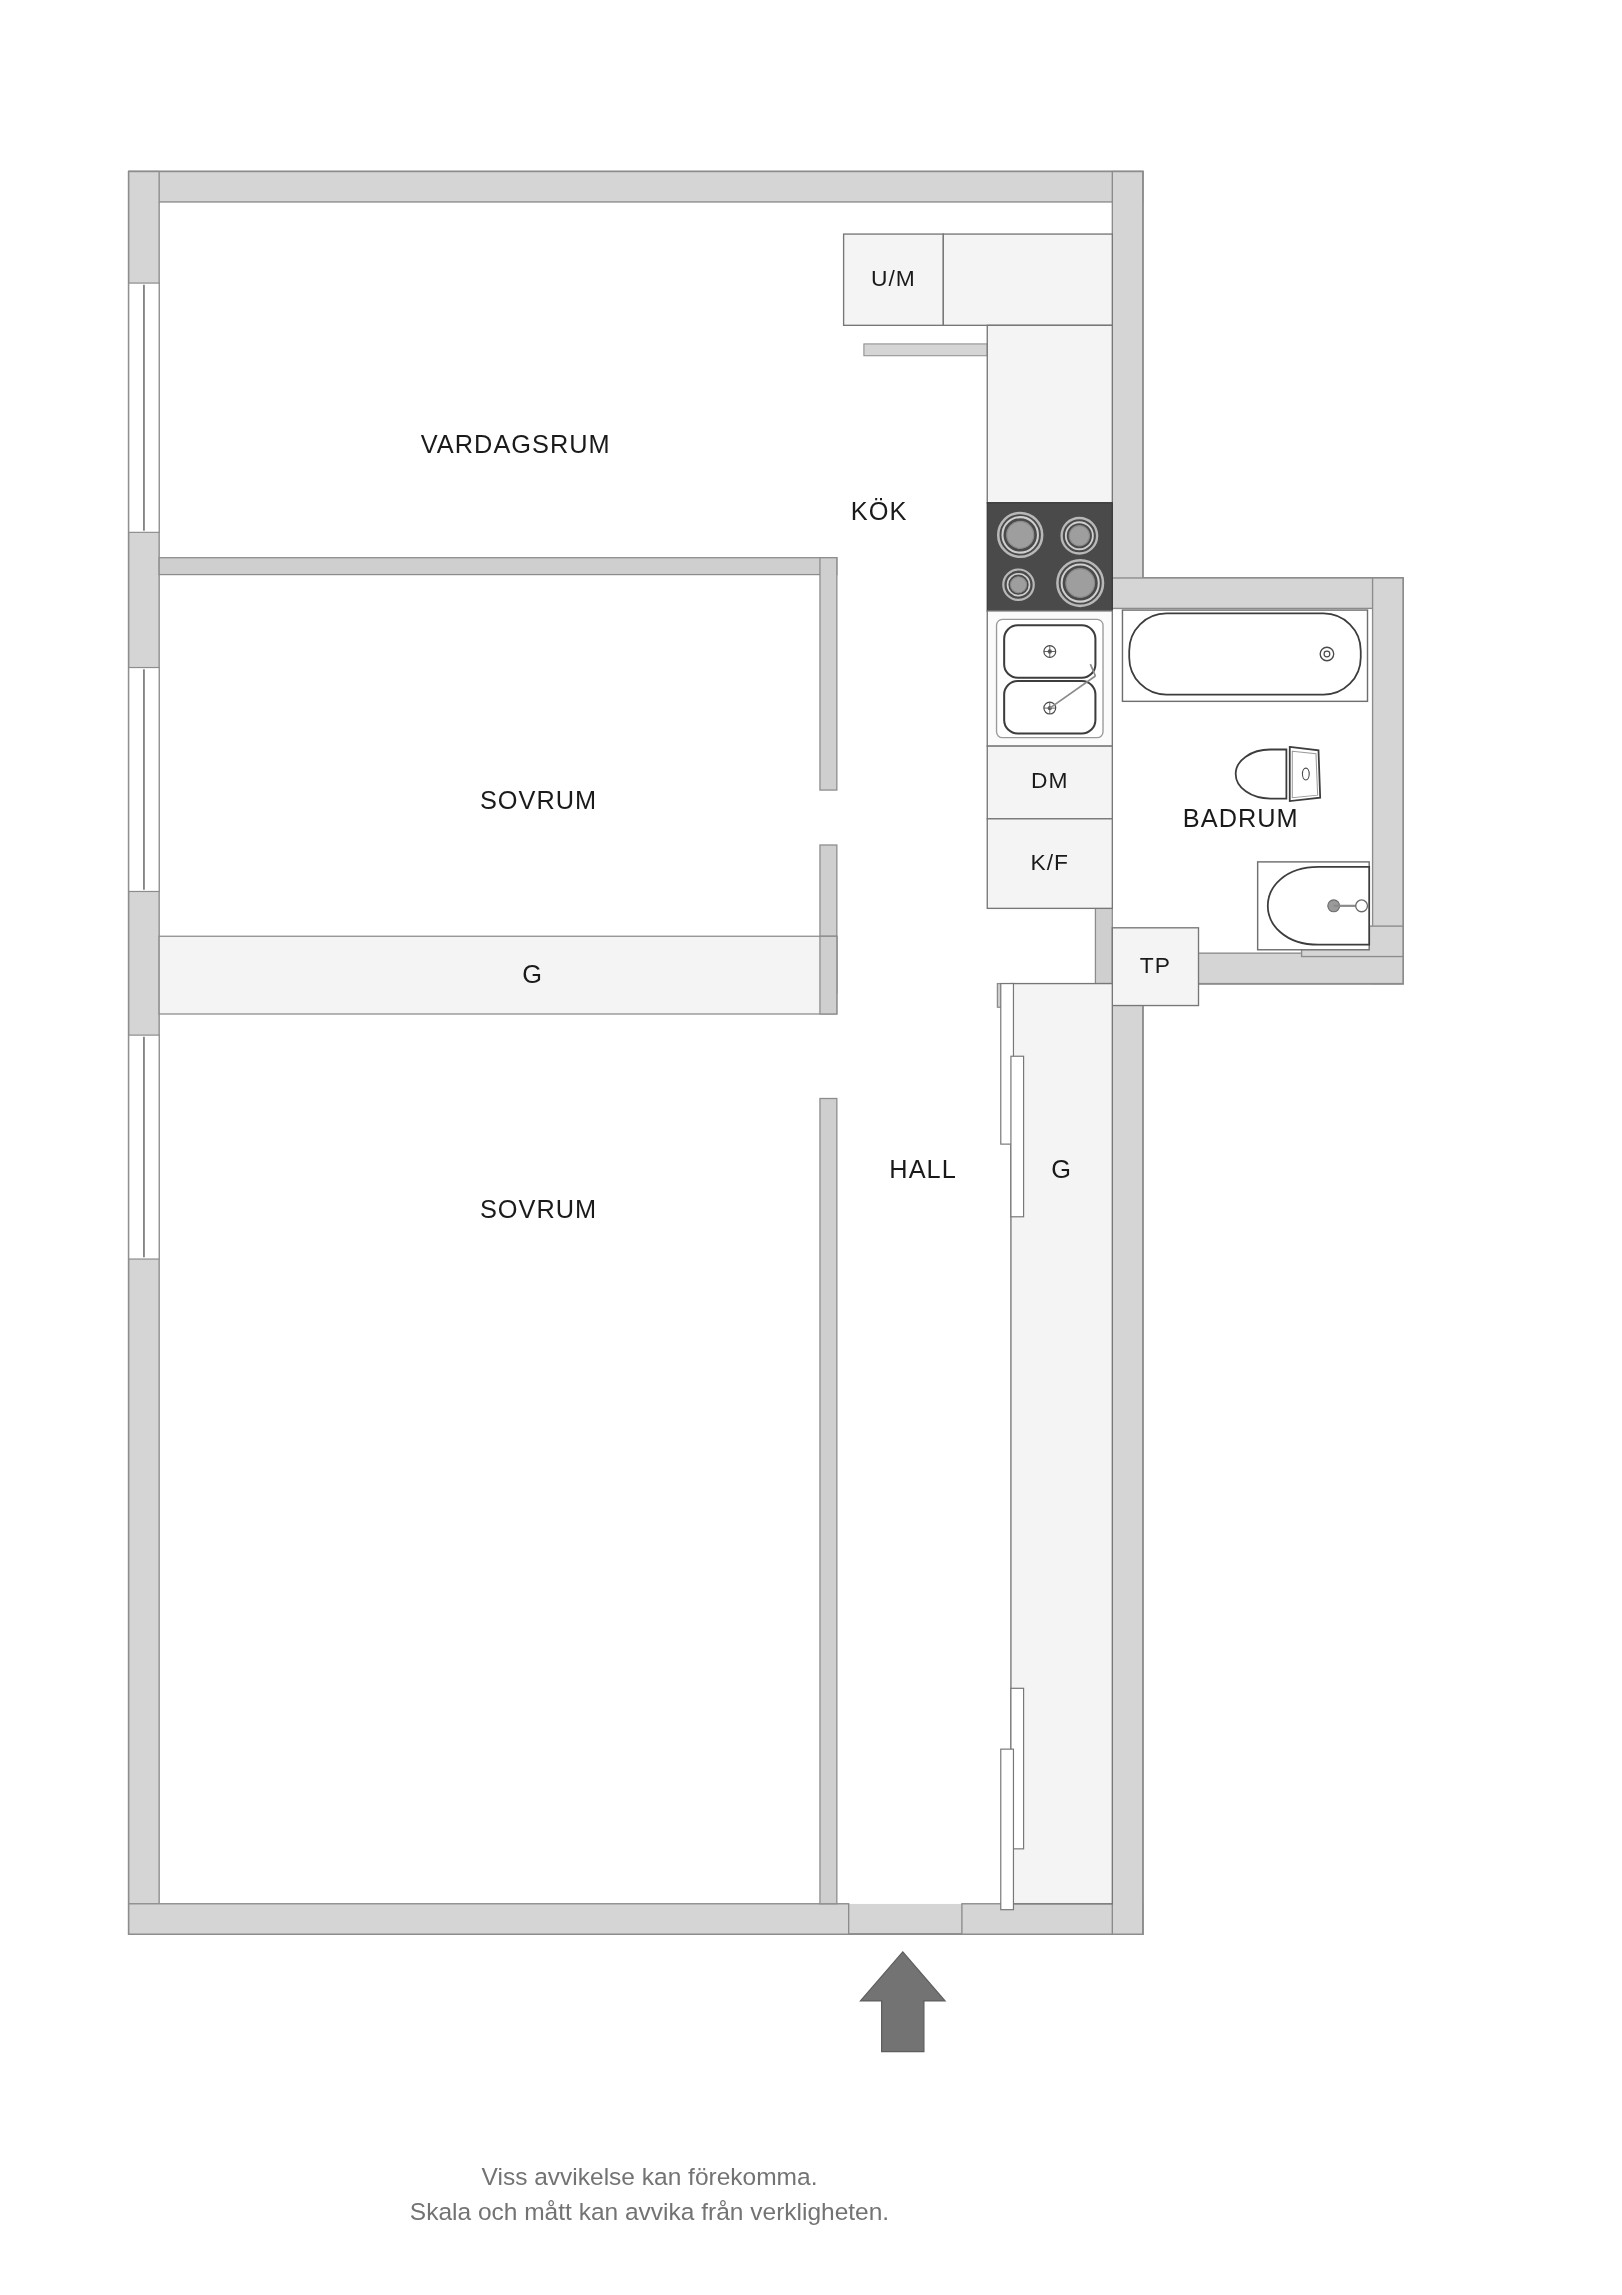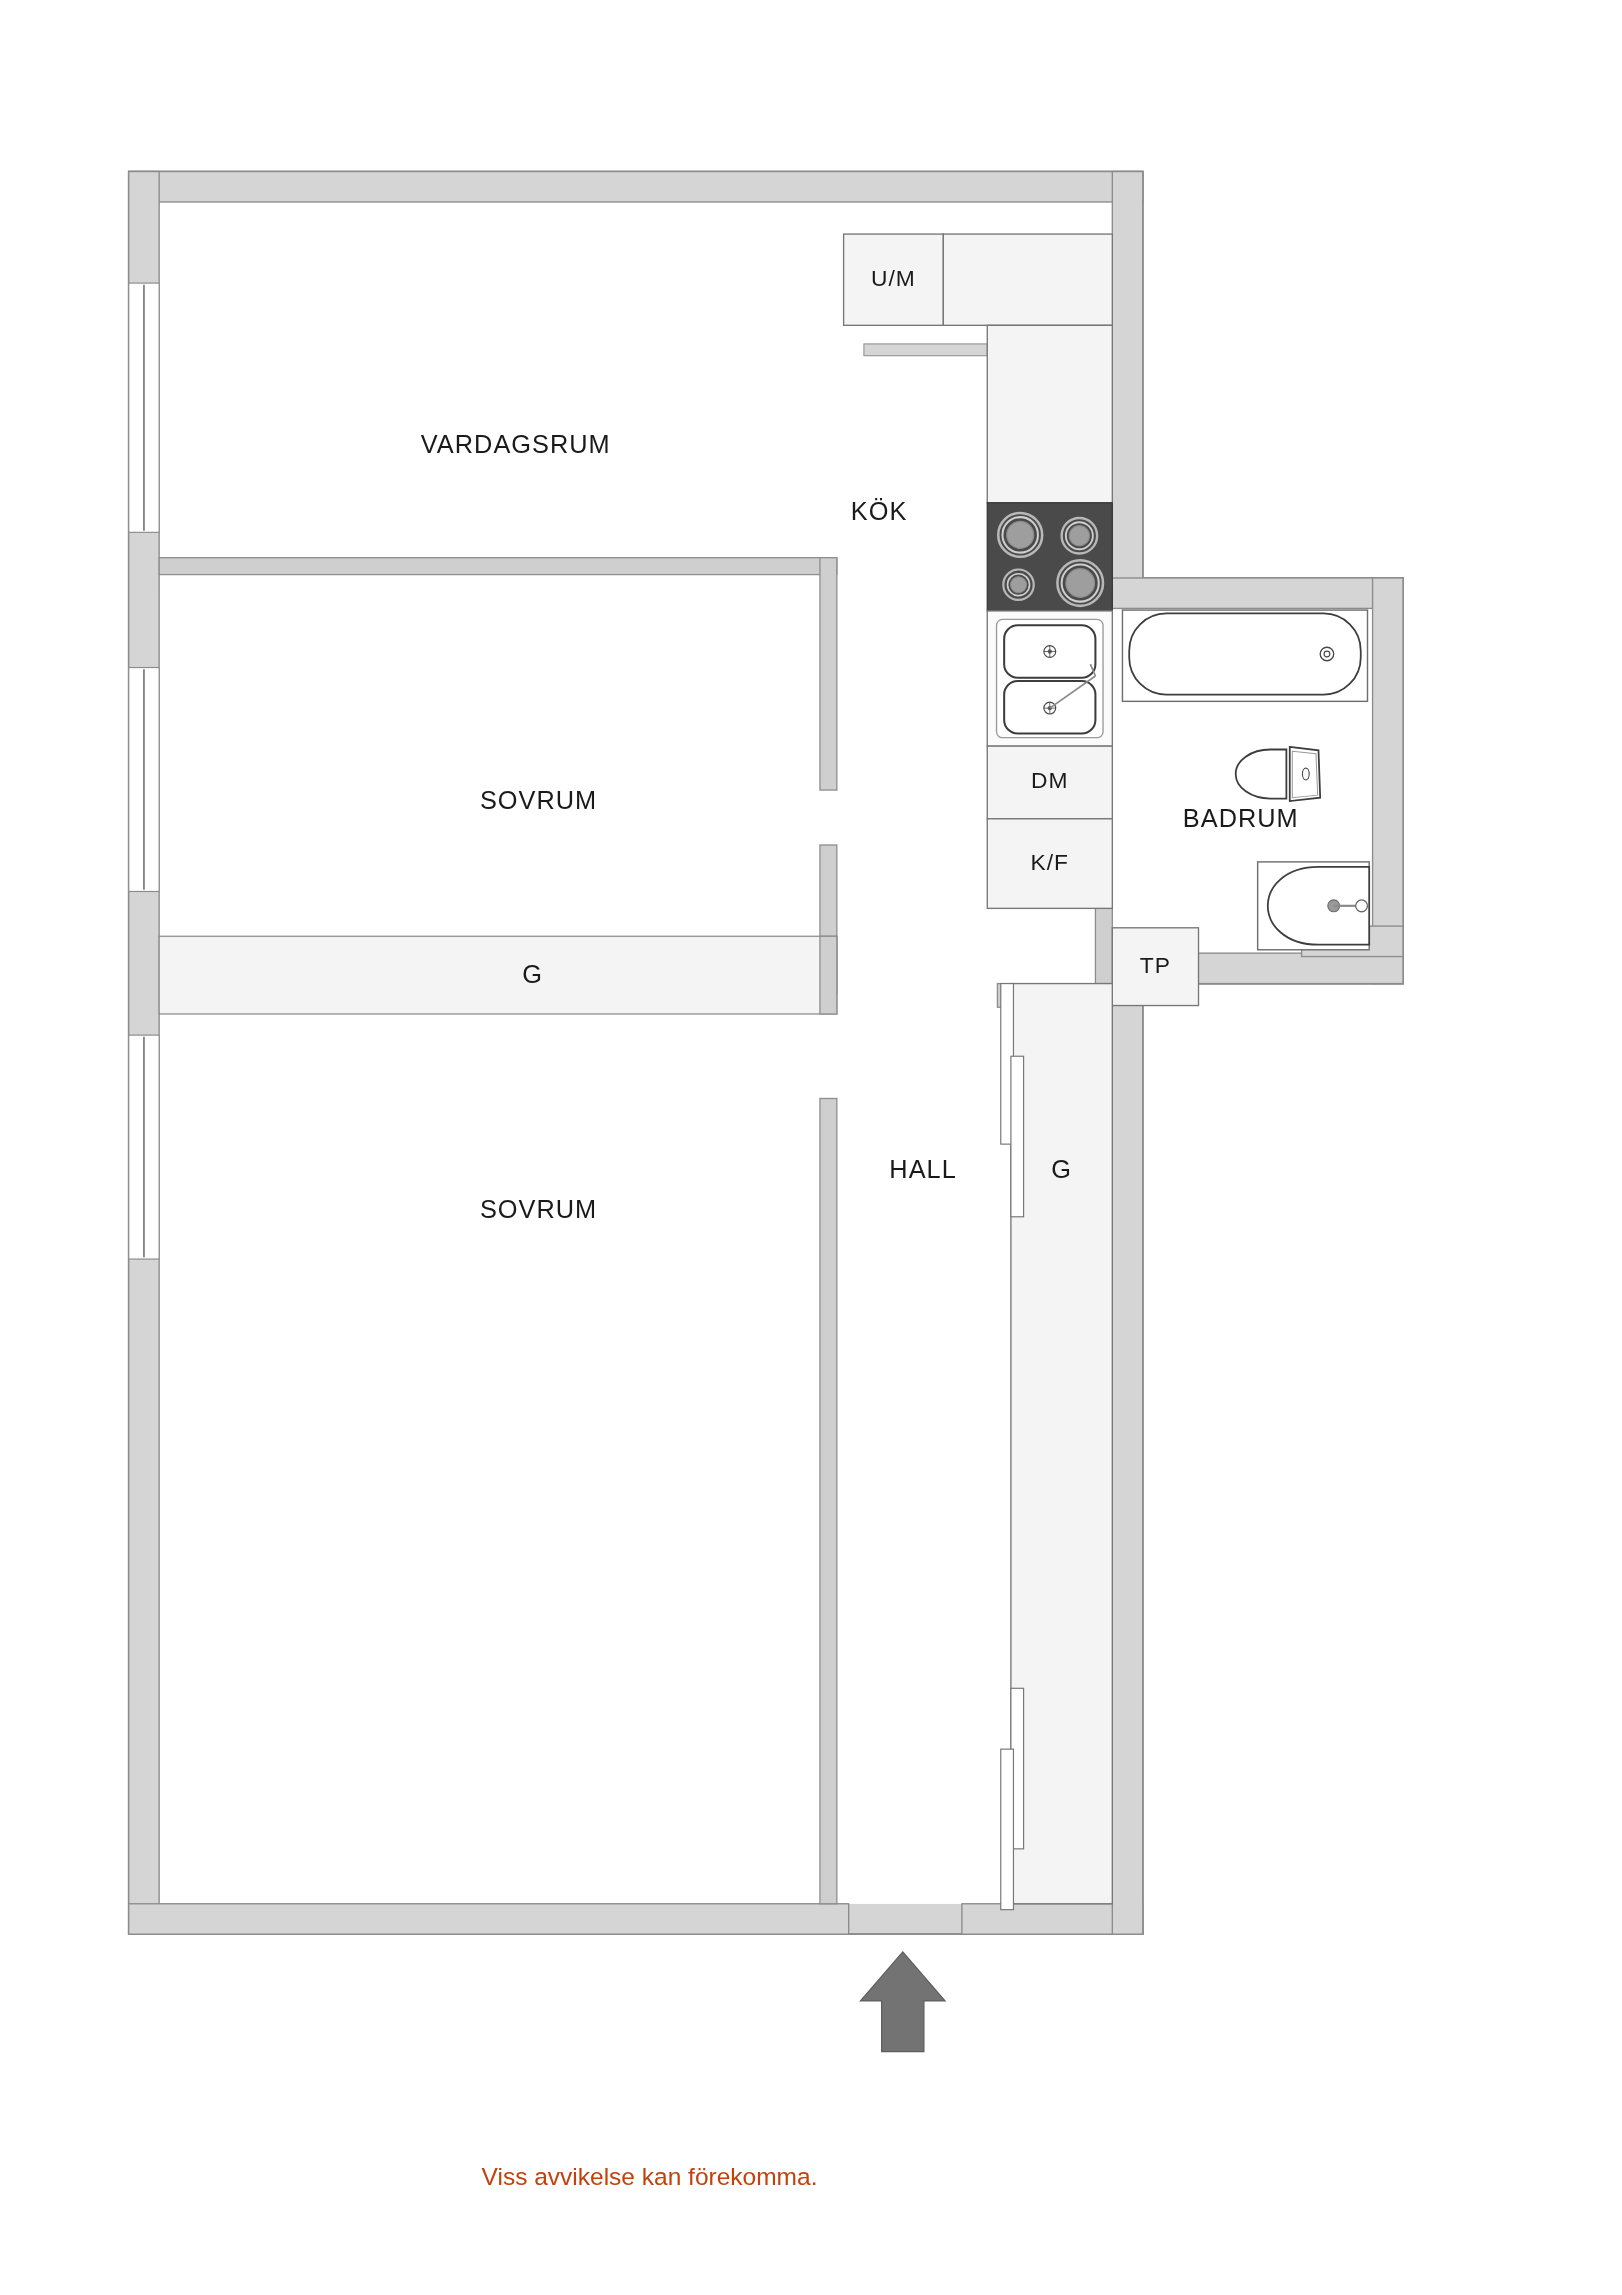--- a/index.html
+++ b/index.html
@@ -37,21 +37,21 @@
   .room-label.big { font-size: 30px; }
   .room-label.small { font-size: 27px; }
   #caption {
     position: absolute;
     left: 0;
     top: 2159px;
     width: 1299px;
     text-align: center;
     font-size: 24.5px;
     line-height: 35px;
-    color: #c2410c;
+    color: #737373;
     font-family: "Liberation Sans", sans-serif;
   }
   #caption div { white-space: nowrap; }
 </style>
 </head>
 <body>
 
 <div id="plan-wrap">
 <svg id="floorplan-svg" viewBox="0 0 1920 2716" xmlns="http://www.w3.org/2000/svg">
 
@@ -297,14 +297,15 @@
              L 1043,2428
              L 1043,2368
              L 1018,2368 Z" fill="#737373" stroke="#5e5e5e" stroke-width="1.5"></path>
   </g>
 
 </svg>
 </div>
 
 <div id="caption">
   <div>Viss avvikelse kan förekomma.</div>
+  <div>Skala och mått kan avvika från verkligheten.</div>
 </div>
 
 
 </body></html>

